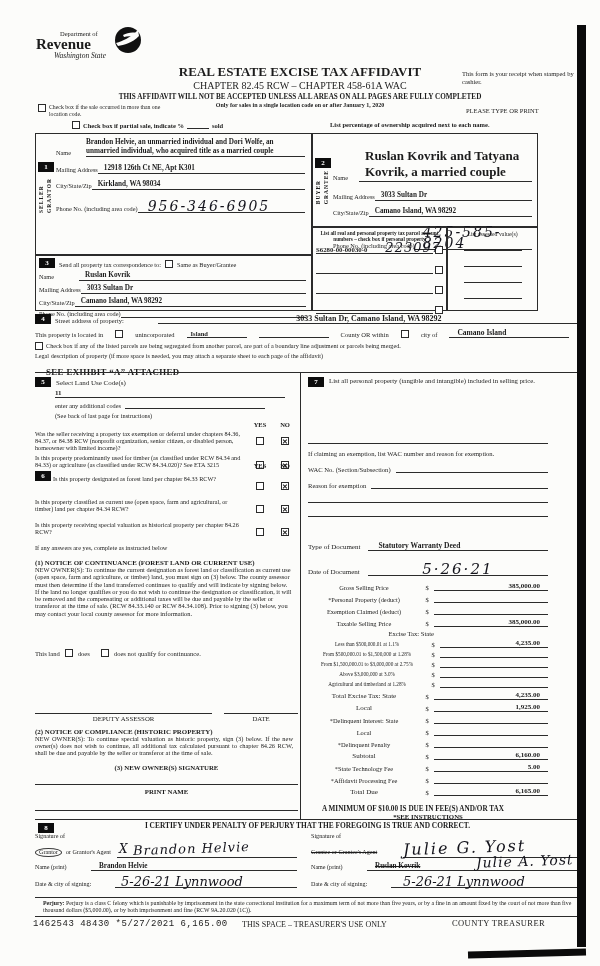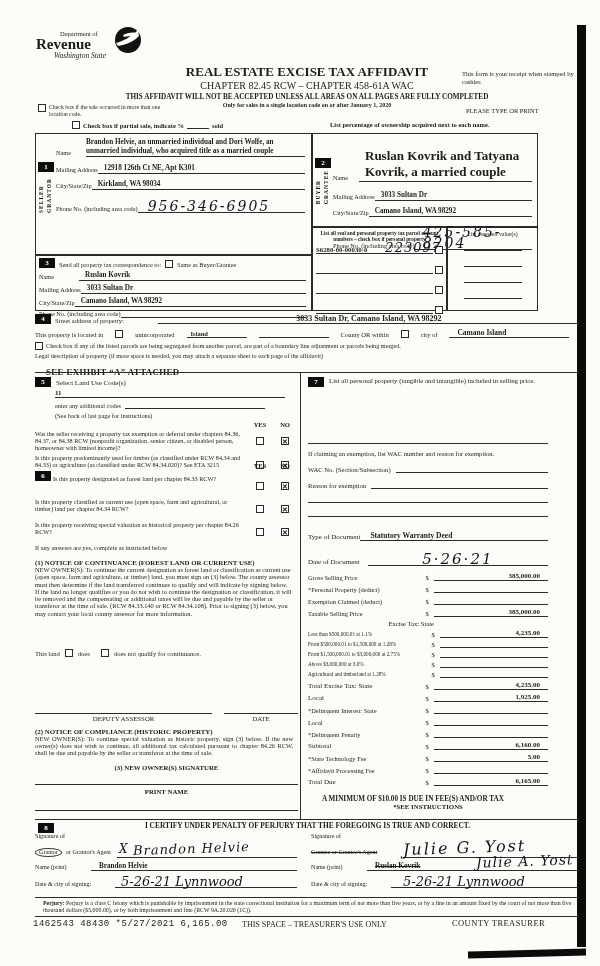--- a/index.html
+++ b/index.html
@@ -18,21 +18,21 @@
   .rail{position:absolute;left:2px;top:44px;display:flex;gap:1px}
   .vtext{writing-mode:vertical-rl;transform:rotate(180deg);font-size:5.5px;line-height:6.5px;letter-spacing:1px;font-weight:bold}
   .lab{font-size:6.3px;flex:none;padding-bottom:1px}
   .val{font-weight:bold;font-size:7.2px;padding-left:6px;padding-bottom:1px}
   .q{display:flex;margin-top:2px}
   .qt{width:212px;font-size:6.2px;line-height:7px}
   .qc{width:26px;text-align:center;flex:none}
   .qc2{width:24px;text-align:center;flex:none}
   .ynh{margin-left:212px;font-size:6.5px;font-weight:bold;display:flex}
   .trow{display:flex;align-items:flex-end;margin-top:3px}
-  .tlabel{width:112px;text-align:left;font-size:6.4px;line-height:7px;flex:none}
+  .tlabel{width:112px;text-align:center;font-size:6.4px;line-height:7px;flex:none}
   .tdollar{width:14px;text-align:center;font-size:6.5px;flex:none}
   .tline{flex:1;border-bottom:1px solid #2b2b2b;text-align:right;font-weight:bold;font-size:7px;padding-right:8px;min-height:9px}
   .sm .tlabel{font-size:5.2px;width:118px}
   .sm{margin-top:2px}
   .sm .tline{min-height:8px}
   .strike{text-decoration:line-through}
   .oval{border:1px solid #3a3a3a;border-radius:50%;padding:0 3px 1px 3px}
   .slab{font-size:6.1px;line-height:7px;flex:none}
   .sig{font-size:13px;line-height:10px;letter-spacing:1px;transform:rotate(-2deg);display:inline-block}
 </style>
@@ -43,21 +43,21 @@
   <div style="font-size:6.5px;margin-left:24px">Department of</div>
   <div class="b" style="font-size:15px;line-height:14px">Revenue</div>
   <div class="it" style="font-size:7.5px;margin-left:18px">Washington State</div>
   <svg class="abs" style="left:78px;top:-4px" width="28" height="28" viewBox="0 0 28 28">
     <circle cx="14" cy="14" r="13" fill="#111"></circle>
     <path d="M2 17 C9 15 16 12 24 4 L25 10 C18 17 10 19 4 20 Z" fill="#fcfcfa"></path>
     <path d="M9 9 C13 7 18 6 22 7 L21 11 C17 10 13 10 10 11 Z" fill="#fcfcfa"></path>
   </svg>
 </div>
 
-<div class="abs ctr" style="left:122px;top:64px;width:370px">
+<div class="abs ctr" style="left:115px;top:64px;width:370px">
   <div class="b" style="font-size:13px">REAL ESTATE EXCISE TAX AFFIDAVIT</div>
   <div style="font-size:10px">CHAPTER 82.45 RCW – CHAPTER 458-61A WAC</div>
   <div class="b" style="font-size:7.2px;margin-top:2px">THIS AFFIDAVIT WILL NOT BE ACCEPTED UNLESS ALL AREAS ON ALL PAGES ARE FULLY COMPLETED</div>
   <div class="b" style="font-size:6px;margin-top:1px">Only for sales in a single location code on or after January 1, 2020</div>
 </div>
 
 <div class="abs" style="left:462px;top:70px;width:112px;font-size:6.5px;line-height:7.5px">This form is your receipt when stamped by cashier.</div>
 <div class="abs" style="left:466px;top:107px;font-size:6.5px">PLEASE TYPE OR PRINT</div>
 
 <div class="abs" style="left:38px;top:104px;width:130px;font-size:5.8px;line-height:6.8px;display:flex;gap:3px">
@@ -289,21 +289,21 @@
     <span style="font-size:6.6px">WAC No. (Section/Subsection)</span>
     <span class="fl"></span>
   </div>
   <div class="fr" style="margin-top:8px;gap:5px">
     <span style="font-size:6.6px">Reason for exemption</span>
     <span class="fl"></span>
   </div>
   <div style="margin-top:13px;border-bottom:1px solid #2b2b2b"></div>
   <div style="margin-top:13px;border-bottom:1px solid #2b2b2b"></div>
 
-  <div class="fr" style="margin-top:14px;">
+  <div class="fr" style="margin-top:24px;gap:8px">
     <span style="font-size:7px">Type of Document</span>
     <span class="fl b" style="font-size:7.5px;padding-left:10px">Statutory Warranty Deed</span>
   </div>
   <div class="fr" style="margin-top:12px;gap:8px">
     <span style="font-size:7px">Date of Document</span>
     <span class="fl hw ctr" style="font-size:15px;line-height:12px;letter-spacing:2px">5·26·21</span>
   </div>
 
   <div class="trow" style="margin-top:6px">
     <span class="tlabel">Gross Selling Price</span>

